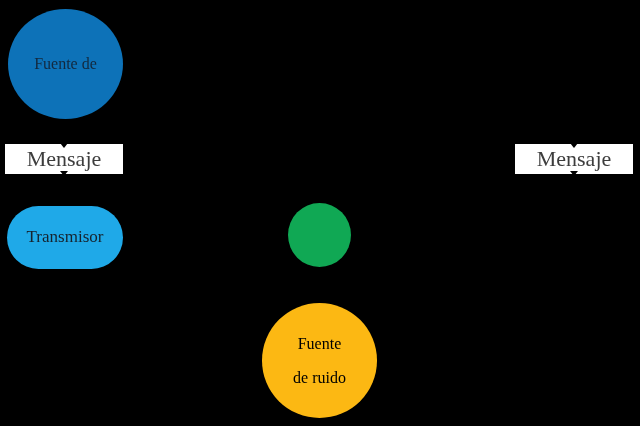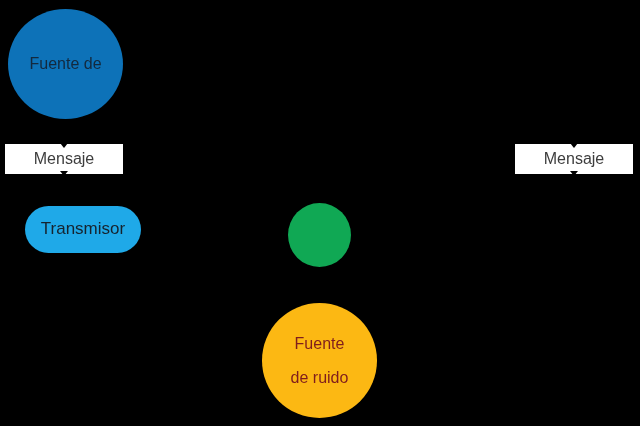--- a/index.html
+++ b/index.html
@@ -6,21 +6,21 @@
     margin: 0;
     padding: 0;
     background: #000;
   }
   .canvas {
     position: relative;
     width: 640px;
     height: 426px;
     background: #000000;
     overflow: hidden;
-    font-family: Liberation Sans, sans-serif;
+    font-family: Liberation Serif, serif;
   }
   .node {
     position: absolute;
     display: flex;
     align-items: center;
     justify-content: center;
     text-align: center;
     box-sizing: border-box;
   }
   .circle { border-radius: 50%; }
@@ -33,23 +33,23 @@
   .fill-yellow    { background: #fcb813; }
   .fill-white     { background: #ffffff; }
 
   .label {
     display: flex;
     flex-direction: column;
     line-height: 1.35;
     font-weight: 400;
   }
   .t-navy   { color: #13293e; font-size: 16px; }
-  .t-gray   { color: #3d3d3d; font-size: 16px; }
+  .t-gray   { color: #3d3d3d; font-size: 22px; }
   .t-ink    { color: #16232e; font-size: 17px; }
-  .t-olive  { color: #7f1d1d; font-size: 16px; gap: 12px; }
+  .t-olive  { color: #000000; font-size: 16px; gap: 12px; }
 
   
   .notch {
     position: absolute;
     left: 50%;
     margin-left: -4px;
     width: 8px;
     height: 5px;
     background: #000;
     clip-path: polygon(0 0, 100% 0, 50% 100%);
@@ -74,21 +74,21 @@
     <span class="notch notch-bottom"></span>
     <div class="label t-gray">Mensaje</div>
   </div>
 
   <div class="node rect fill-white" style="left:515px; top:144px; width:118px; height:30px;">
     <span class="notch notch-top"></span>
     <span class="notch notch-bottom"></span>
     <div class="label t-gray">Mensaje</div>
   </div>
 
-  <div class="node pill fill-lightblue" style="left:25px; top:206px; width:116px; height:47px;">
+  <div class="node pill fill-lightblue" style="left:7px; top:206px; width:116px; height:63px;">
     <div class="label t-ink">Transmisor</div>
   </div>
 
   <div class="node circle fill-green" style="left:288px; top:203px; width:63px; height:64px;"></div>
 
 
   <div class="node circle fill-yellow" style="left:262px; top:303px; width:115px; height:115px;">
     <div class="label t-olive">
       <span>Fuente</span>
       <span>de ruido</span>

